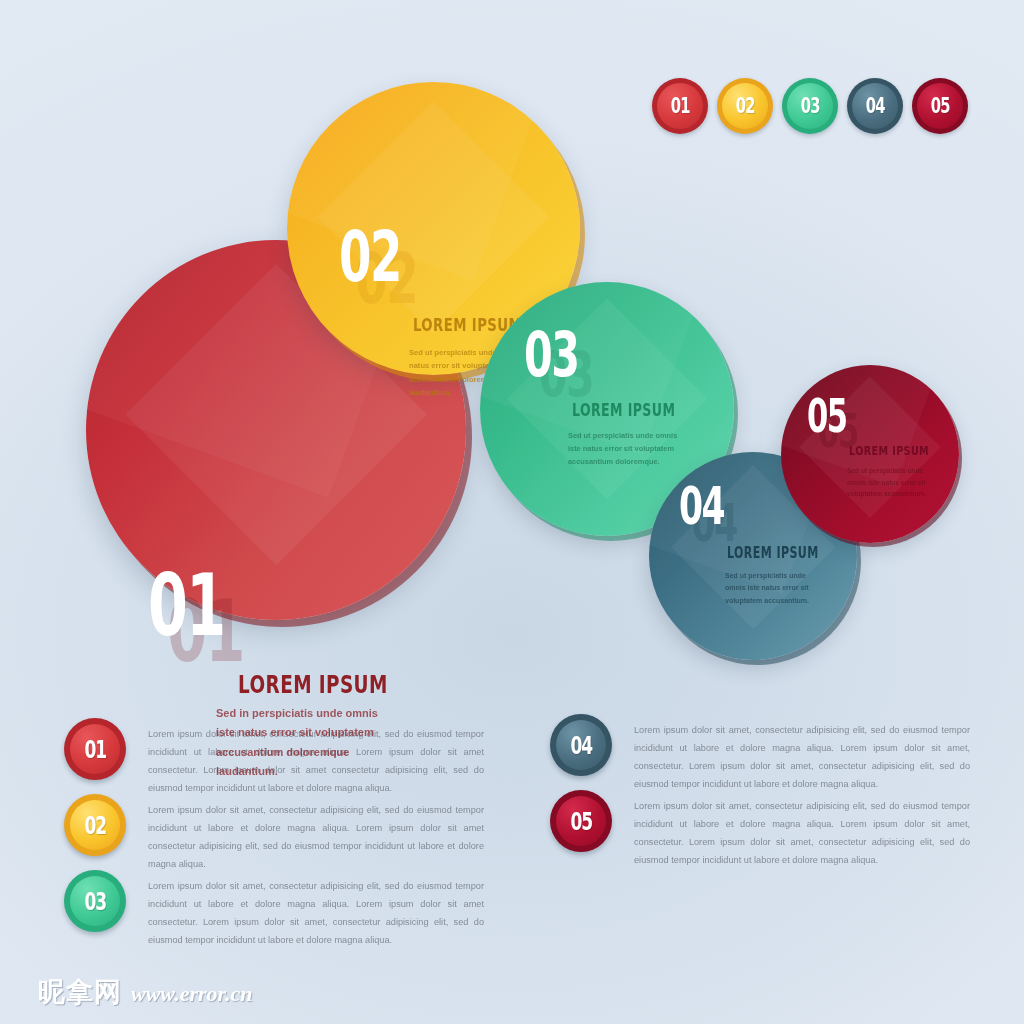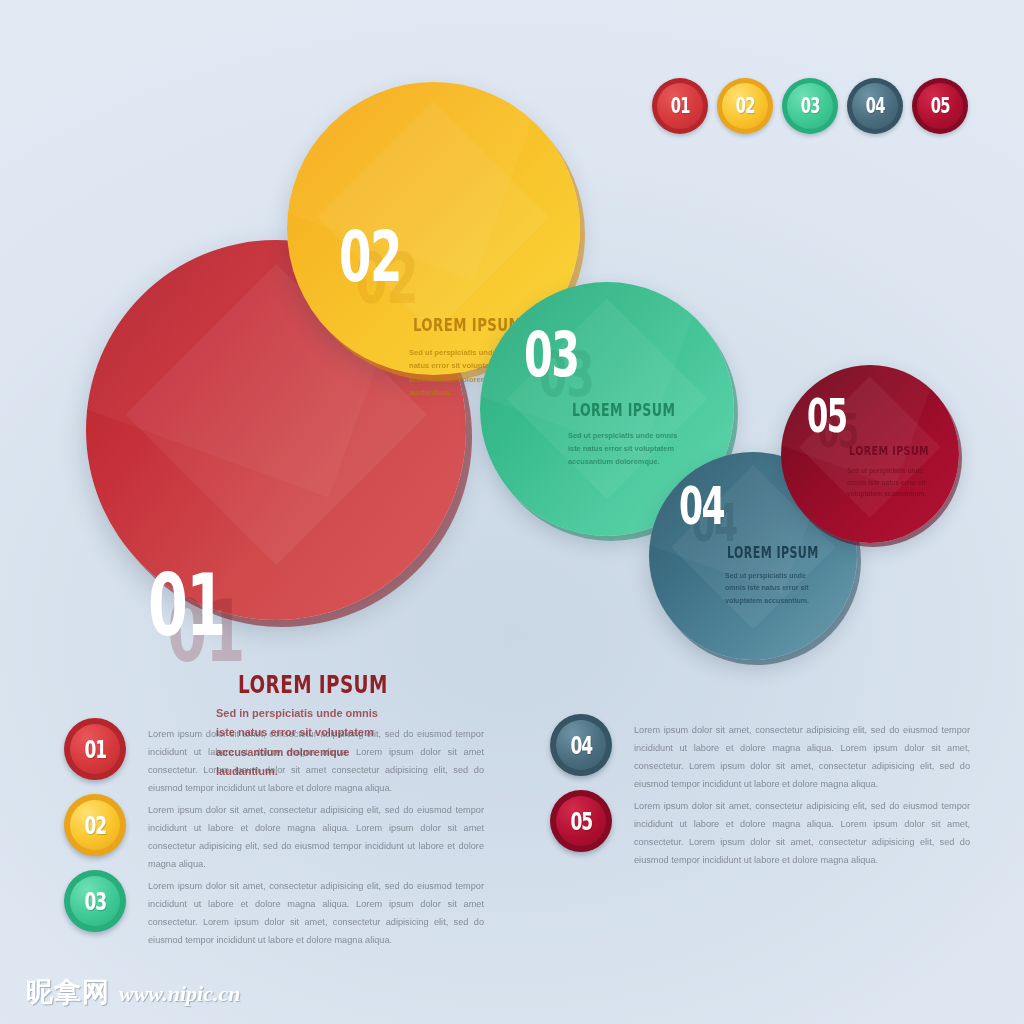--- a/index.html
+++ b/index.html
@@ -175,20 +175,21 @@
     align-items: baseline;
     gap: 9px;
   }
   #wm-cn {
     font-family: "DejaVu Sans", sans-serif;
     font-size: 27px;
     font-weight: bold;
     color: #ffffff;
     letter-spacing: 1px;
     text-shadow: 1px 1px 1px rgba(90,105,125,0.45);
+    margin-left: 12px;
   }
   #wm-url {
     font-family: "Liberation Serif", serif;
     font-style: italic;
     font-size: 22px;
     font-weight: bold;
     color: #ffffff;
     text-shadow: 1px 1px 1px rgba(90,105,125,0.45);
   }
   #id-strip {
@@ -311,17 +312,17 @@
   <div class="legend-row" style="left:550px; top:790px; width:420px;">
     <div class="legend-badge" style="background:#860a23;">
       <span class="ring" style="background:radial-gradient(circle at 34% 26%, #d42a4c 0%, #b01030 55%, #950a26 100%);"></span>
       <span class="num">05</span>
     </div>
     <div class="legend-text" style="margin-left:22px; width:336px;">Lorem ipsum dolor sit amet, consectetur adipisicing elit, sed do eiusmod tempor incididunt ut labore et dolore magna aliqua. Lorem ipsum dolor sit amet, consectetur. Lorem ipsum dolor sit amet, consectetur adipisicing elit, sed do eiusmod tempor incididunt ut labore et dolore magna aliqua.</div>
   </div>
 
   <div id="watermark">
     <span id="wm-cn">昵拿网</span>
-    <span id="wm-url">www.nipic.cn</span>
+    <span id="wm-url">www.error.cn</span>
   </div>
 
 
 </div>
 
 </body></html>

